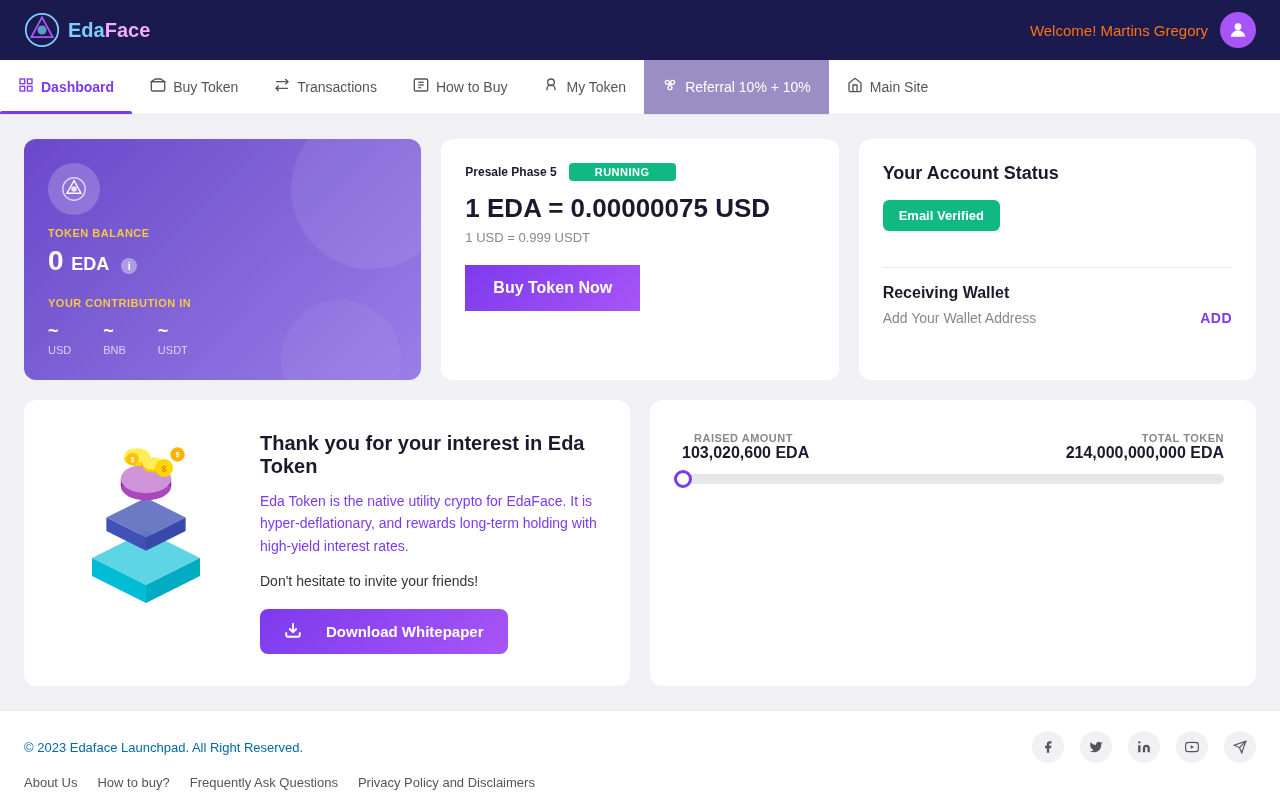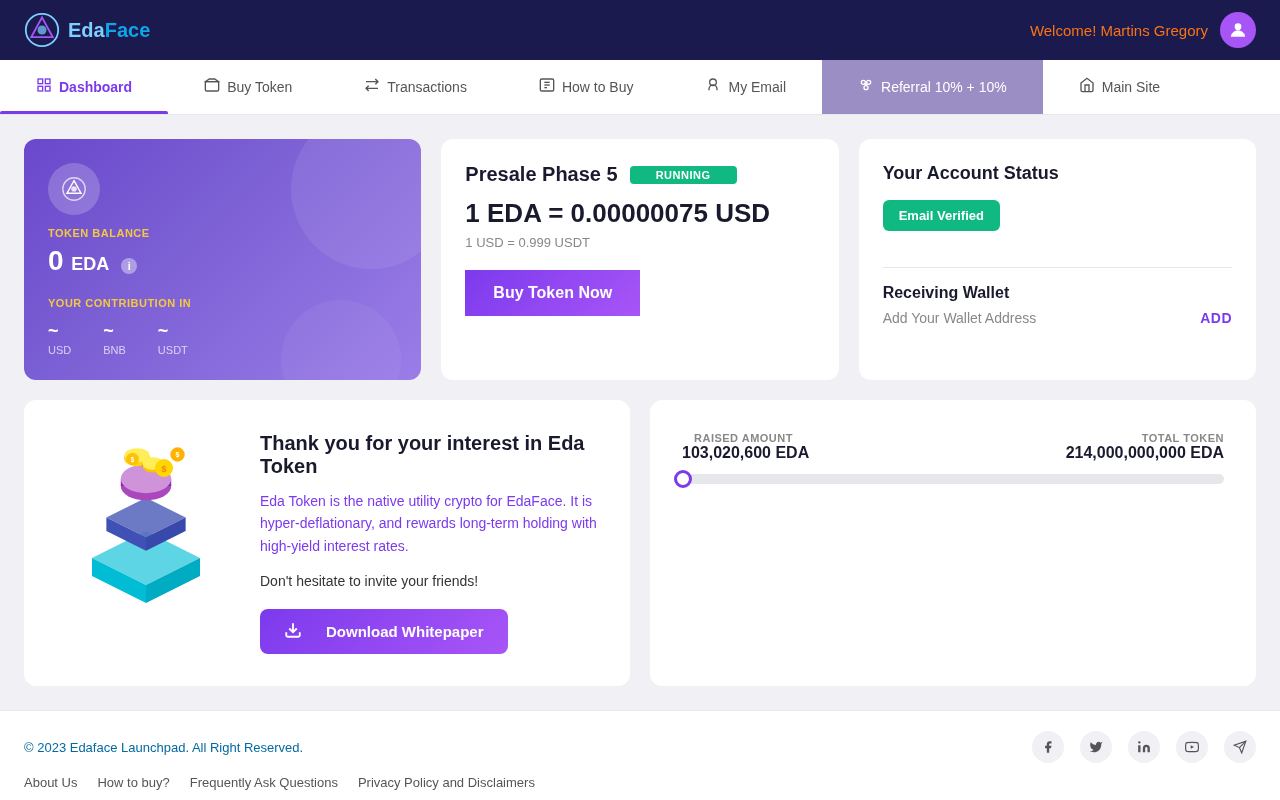--- a/index.html
+++ b/index.html
@@ -21,21 +21,21 @@
     }
     .logo-icon {
       width: 36px;
       height: 36px;
     }
     .logo-text {
       font-size: 20px;
       font-weight: bold;
     }
     .logo-text span:first-child { color: #7ecfff; }
-    .logo-text span:last-child { color: #0ea5e9; margin-top: 34px; }
+    .logo-text span:last-child { color: #f0abfc; margin-top: 34px; }
     .header-right {
       display: flex;
       align-items: center;
       gap: 12px;
     }
     .welcome-text {
       color: #f97316;
       font-size: 15px;
       font-weight: 500;
     }
@@ -56,21 +56,21 @@
       background: white;
       display: flex;
       align-items: stretch;
       border-bottom: 1px solid #e5e7eb;
       height: 55px;
     }
     .nav-item {
       display: flex;
       align-items: center;
       gap: 7px;
-      padding: 0 36px;
+      padding: 0 18px;
       font-size: 14px;
       color: #555;
       cursor: pointer;
       white-space: nowrap;
       text-decoration: none;
       position: relative;
     }
     .nav-item.active {
       color: #7c3aed;
       font-weight: 600;
@@ -210,21 +210,21 @@
       border-radius: 12px;
       padding: 24px;
     }
     .presale-header {
       display: flex;
       align-items: center;
       gap: 12px;
       margin-bottom: 12px;
     }
     .presale-title {
-      font-size: 20px;
+      font-size: 12px;
       font-weight: 700;
       color: #1a1a2e;
       text-align: center;
     }
     .running-badge {
       background: #10b981;
       color: white;
       font-size: 11px;
       font-weight: 700;
       padding: 3px 26px;
@@ -533,21 +533,21 @@
     </span>
     <span>How to Buy</span>
   </a>
   <a class="nav-item">
     <span class="nav-icon">
       <svg width="16" height="16" viewBox="0 0 24 24" fill="none" stroke="#555" stroke-width="2">
           <circle cx="12" cy="8" r="5"></circle>
           <path d="M6 20v-2a6 6 0 0112 0v2"></path>
         </svg>
     </span>
-    <span>My Email</span>
+    <span>My Token</span>
   </a>
   <a class="nav-item highlight">
     <span class="nav-icon">
       <svg width="16" height="16" viewBox="0 0 24 24" fill="none" stroke="white" stroke-width="2">
           <circle cx="8" cy="8" r="3"></circle>
           <circle cx="16" cy="8" r="3"></circle>
           <circle cx="12" cy="16" r="3"></circle>
           <line x1="10" y1="10" x2="12" y2="13"></line>
           <line x1="14" y1="10" x2="12" y2="13"></line>
         </svg>

